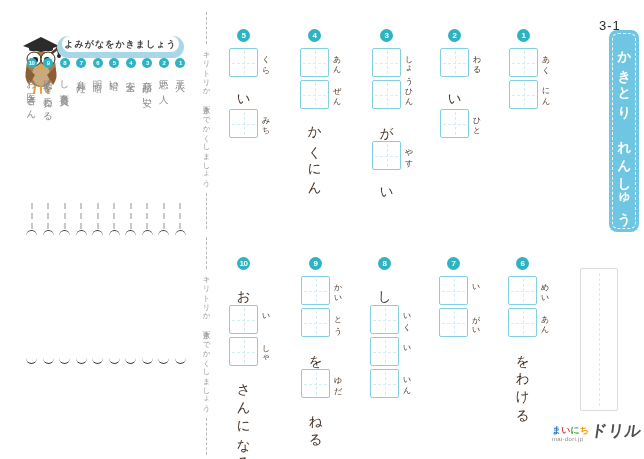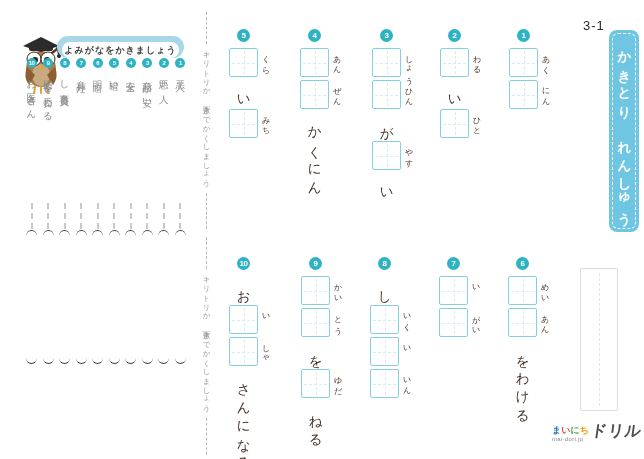--- a/index.html
+++ b/index.html
@@ -1,31 +1,31 @@
 <!DOCTYPE html>
 <html><head>
 <meta charset="utf-8">
 <style>
   * { margin:0; padding:0; box-sizing:border-box; }
   html,body { width:644px; height:459px; }
   body { font-family:"Liberation Sans", sans-serif; background:#fff; position:relative; overflow:hidden; }
   .abs { position:absolute; }
 
   
-  #code { left:583px; top:18px; font-size:13px; color:#2b2b2b; letter-spacing:1px; }
+  #code { left:599px; top:18px; font-size:13px; color:#2b2b2b; letter-spacing:1px; }
   #banner { left:609px; top:30px; width:30px; height:202px; background:#6fc6e2; border-radius:8px;
             display:flex; align-items:center; justify-content:center; }
   #banner .inner { position:absolute; inset:3px; border:1.5px dashed #ffffff; border-radius:6px; }
   #banner .btxt { writing-mode:vertical-rl; text-orientation:upright; color:#fff; font-size:13.5px;
                   letter-spacing:2.5px; font-weight:bold; white-space:pre; }
 
   
   #owl { left:21px; top:33px; }
   #read-header { left:57px; top:36px; width:127px; height:22px; background:#a8d8e8; border-radius:11px;
-                 display:flex; align-items:flex-end; justify-content:center; }
+                 display:flex; align-items:flex-start; justify-content:center; }
   #read-header .hin { background:#fff; border-radius:8px; width:117px; height:16px; display:flex;
                       align-items:center; justify-content:center; font-size:9px; color:#3c3c3c; letter-spacing:1px; font-weight:bold; }
   .ten-cols { left:24px; top:0; width:164px; display:flex; flex-direction:row; justify-content:space-between; }
   #read-list { top:58px; }
   .rcol { width:15px; display:flex; flex-direction:column; align-items:center; }
   .rnum { width:10px; height:10px; border-radius:50%; background:#2fb3c2; color:#fff; font-size:6px;
           font-weight:bold; display:flex; align-items:center; justify-content:center; letter-spacing:-0.5px; flex:none; }
   .rtxt { margin-top:5px; writing-mode:vertical-rl; text-orientation:upright; font-size:9.5px;
           color:#8b8b8b; letter-spacing:2px; line-height:1; }
   #guide-row { top:203px; height:26px; }

